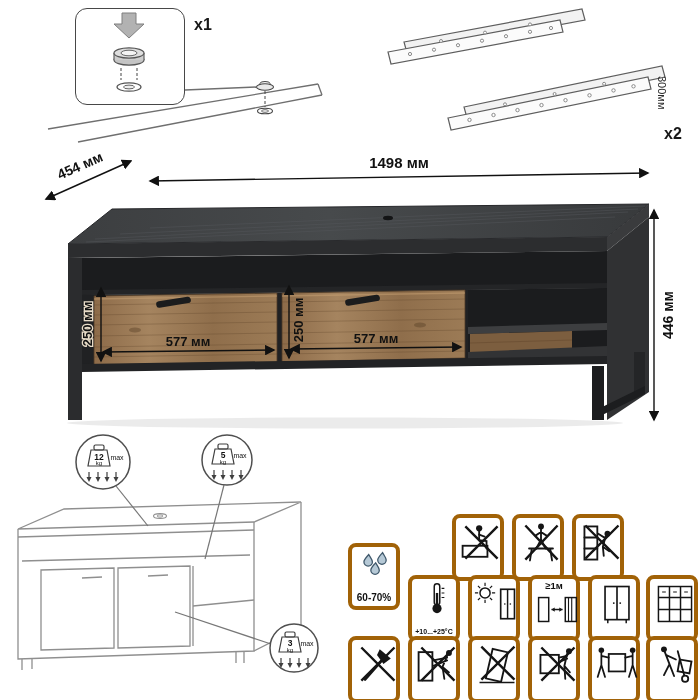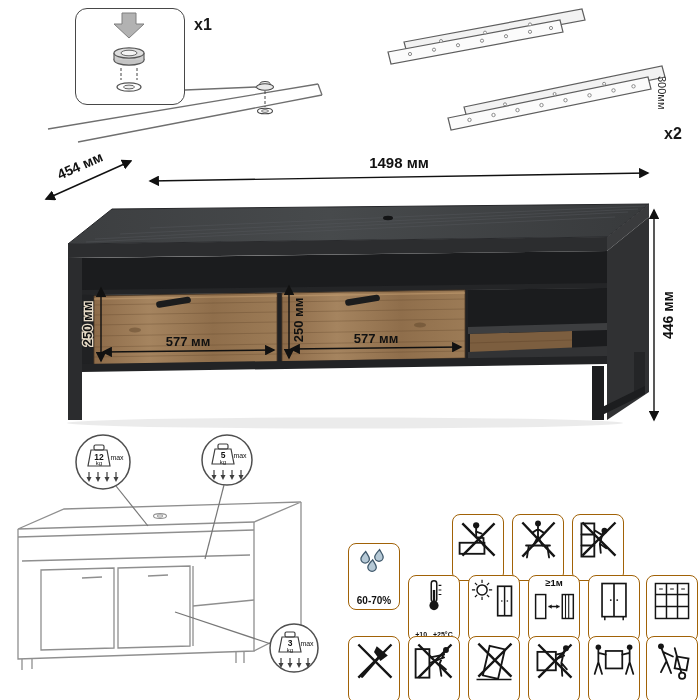--- a/index.html
+++ b/index.html
@@ -4,21 +4,21 @@
 <style>
   * { margin:0; padding:0; box-sizing:border-box; }
   html,body { width:700px; height:700px; }
   body { position:relative; background:#fff; font-family:"Liberation Sans",sans-serif; overflow:hidden; }
   .art { position:absolute; left:0; top:0; }
   .panel { position:absolute; left:75px; top:8px; width:110px; height:97px;
            border:1.6px solid #474747; border-radius:12px; background:#fff; }
   .qty { position:absolute; font-weight:bold; font-size:16px; color:#191919; }
   .rot-label { position:absolute; font-size:11px; color:#2b2b2b; transform:rotate(90deg);
                transform-origin:left top; white-space:nowrap; }
-  .cell { position:absolute; width:52px; height:67px; border:1px solid #a16207;
+  .cell { position:absolute; width:52px; height:67px; border:4px solid #a16207;
           border-radius:8px; background:#fff; }
   .cell svg { position:absolute; left:2px; top:2px; }
   .cell .lbl { position:absolute; left:0; right:0; text-align:center; font-weight:bold;
                color:#111; line-height:1; }
   text { fill:#111; }
   .dim { font-weight:bold; }
 </style>
 </head>
 <body>
 

